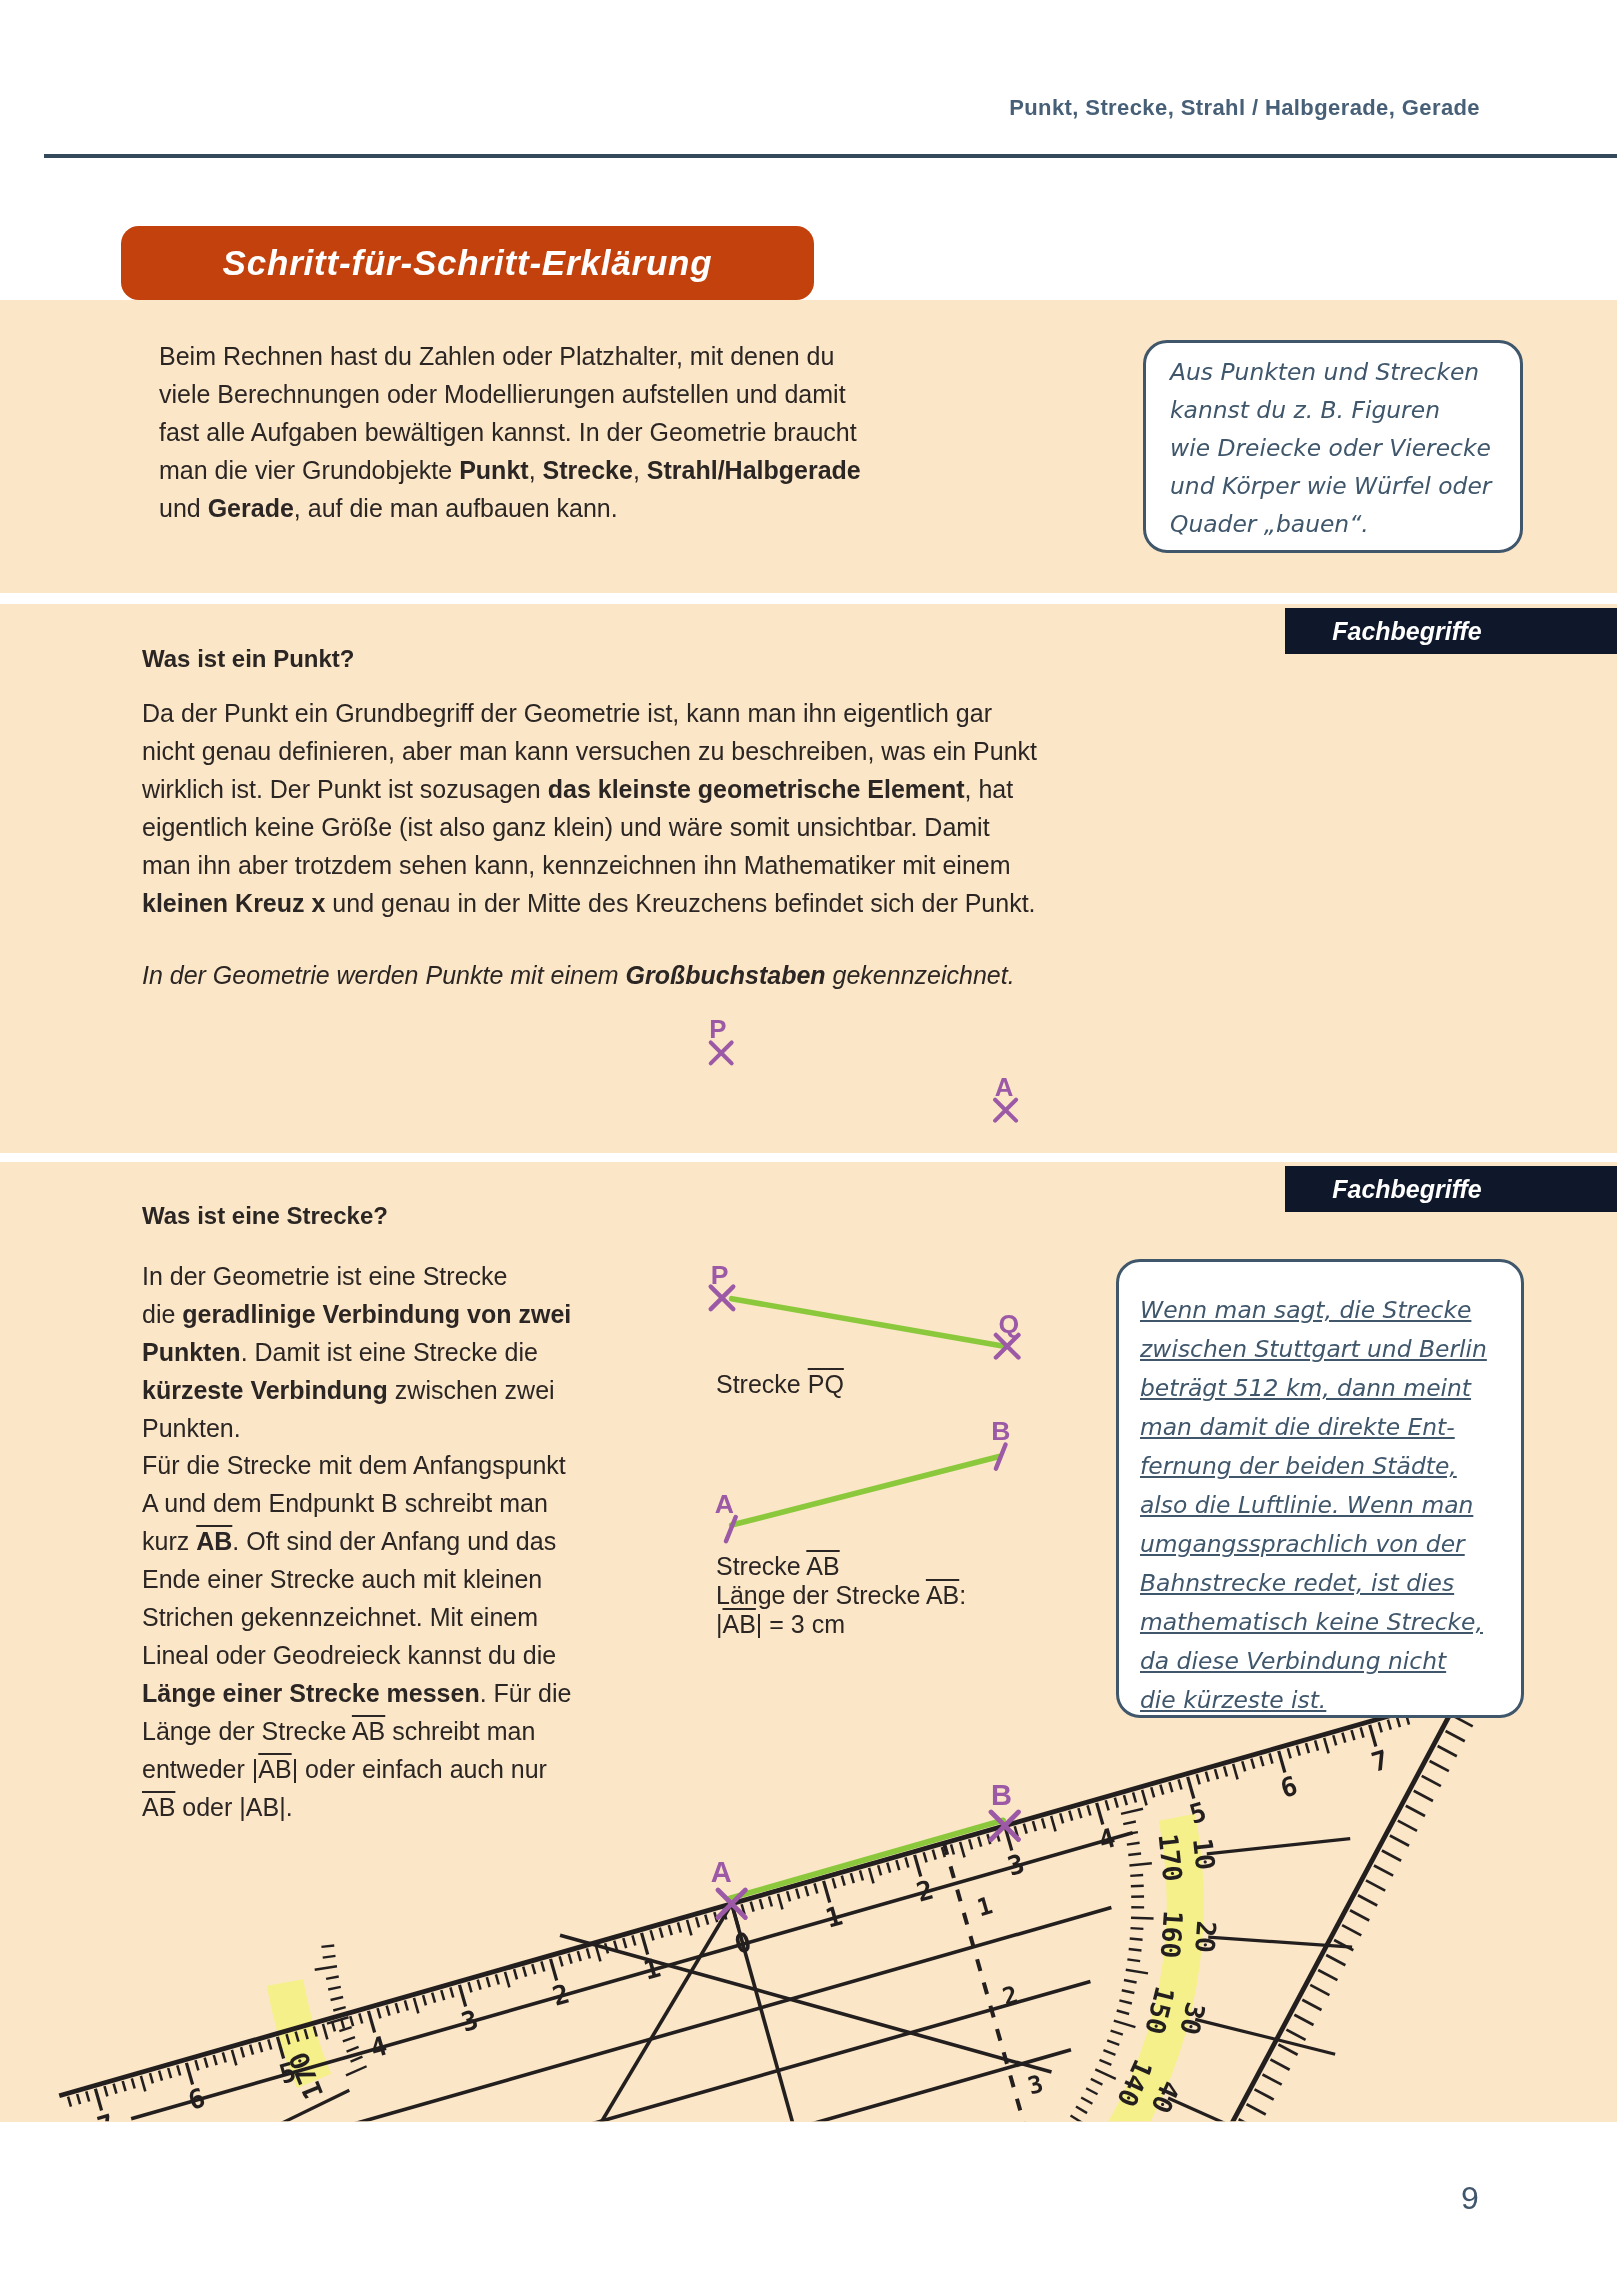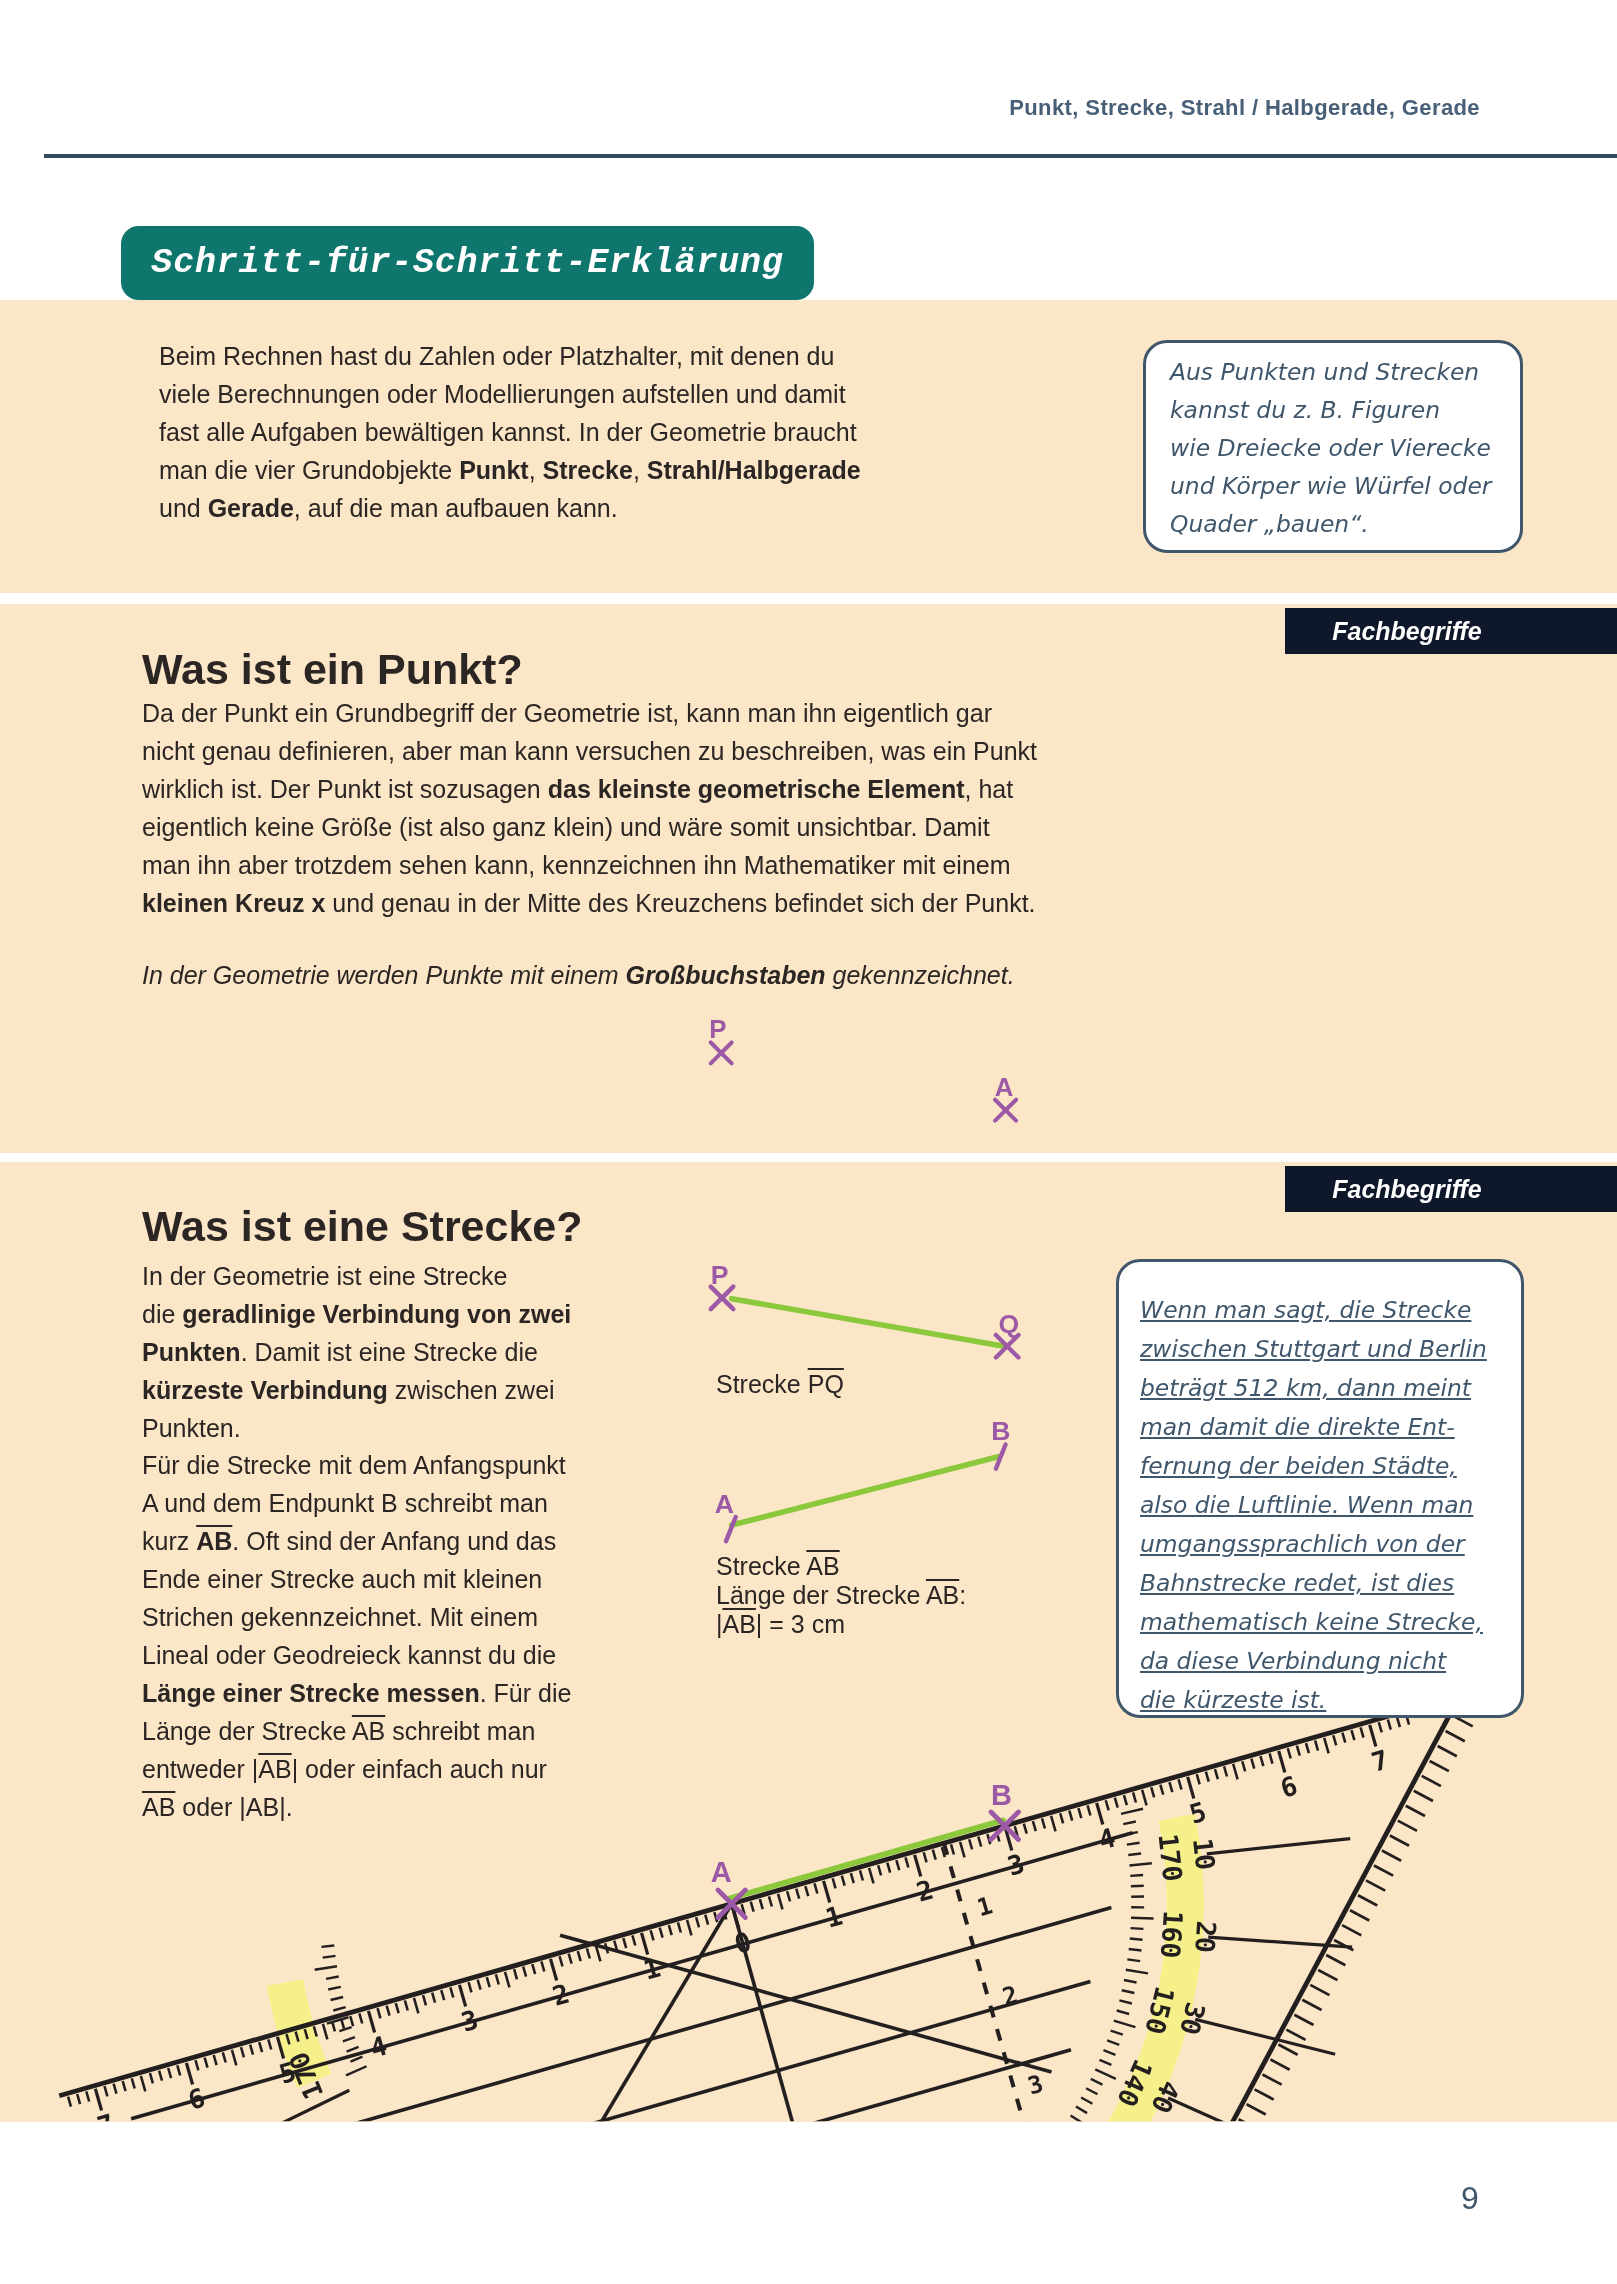--- a/index.html
+++ b/index.html
@@ -2,33 +2,33 @@
 <html style="font-size:13px"><head>
 <meta charset="utf-8">
 <style>
   html,body{margin:0;padding:0;background:#e9e9e9;}
   .page{position:relative;width:1618px;height:2284px;background:#ffffff;overflow:hidden;
         font-family:"Liberation Sans",sans-serif;}
   [data-name]{box-sizing:border-box;}
   .abs{position:absolute;}
   .header-title{right:138px;top:95px;font-size:22px;font-weight:700;color:#486077;letter-spacing:0.4px;}
   .header-rule{left:44px;top:154px;width:1573px;height:4px;background:#35495c;}
-  .badge{left:121px;top:226px;width:693px;height:74px;background:#0f766e;border-radius:17.7px;
+  .badge{left:121px;top:226px;width:693px;height:74px;background:#c2410c;border-radius:17.7px;
          color:#fff;display:flex;align-items:center;justify-content:center;
-         font-family:Liberation Mono, monospace;font-style:italic;font-weight:700;font-size:35px;
+         font-family:Liberation Sans, sans-serif;font-style:italic;font-weight:700;font-size:35px;
          letter-spacing:0.8px;z-index:2;}
   .section{left:0;width:1618px;background:#fbe7c8;z-index:0;}
   .sec1{top:300px;height:293px;}
   .sec2{top:604px;height:549px;}
   .sec3{top:1162px;height:960px;}
   .tab{right:0;width:333px;height:46px;background:#0f172a;color:#fff;z-index:2;
        display:flex;align-items:center;justify-content:center;padding-right:89px;
        font-style:italic;font-weight:700;font-size:25px;}
   .tab1{top:608px;} .tab2{top:1166px;}
-  .h2{font-size:43px;font-weight:700;color:#2b2523;z-index:1;}
+  .h2{font-size:24px;font-weight:700;color:#2b2523;z-index:1;}
   .body-text{font-size:25px;line-height:38px;color:#2b2523;z-index:1;}
   .b{font-weight:700;}
   .ov{text-decoration:overline;text-decoration-thickness:2.4px;}
   .bubble{background:#fff;border:3.2px solid #3f566b;border-radius:24px;z-index:3;
           font-family:"DejaVu Sans",sans-serif;font-style:italic;color:#3f566b;
           font-size:23.4px;line-height:39px;white-space:pre-line;}
   .bubble1{left:1143px;top:340px;width:380px;height:213px;padding:9.7px 0 0 24px;line-height:38px;}
   .bubble2{left:1116px;top:1259px;width:408px;height:459px;padding:29px 0 0 21px;text-decoration:underline;}
   .caption{font-size:25px;color:#2b2523;z-index:1;}
   .page-number{left:1442px;top:2180px;width:56px;text-align:center;font-size:32px;color:#3f566b;}

